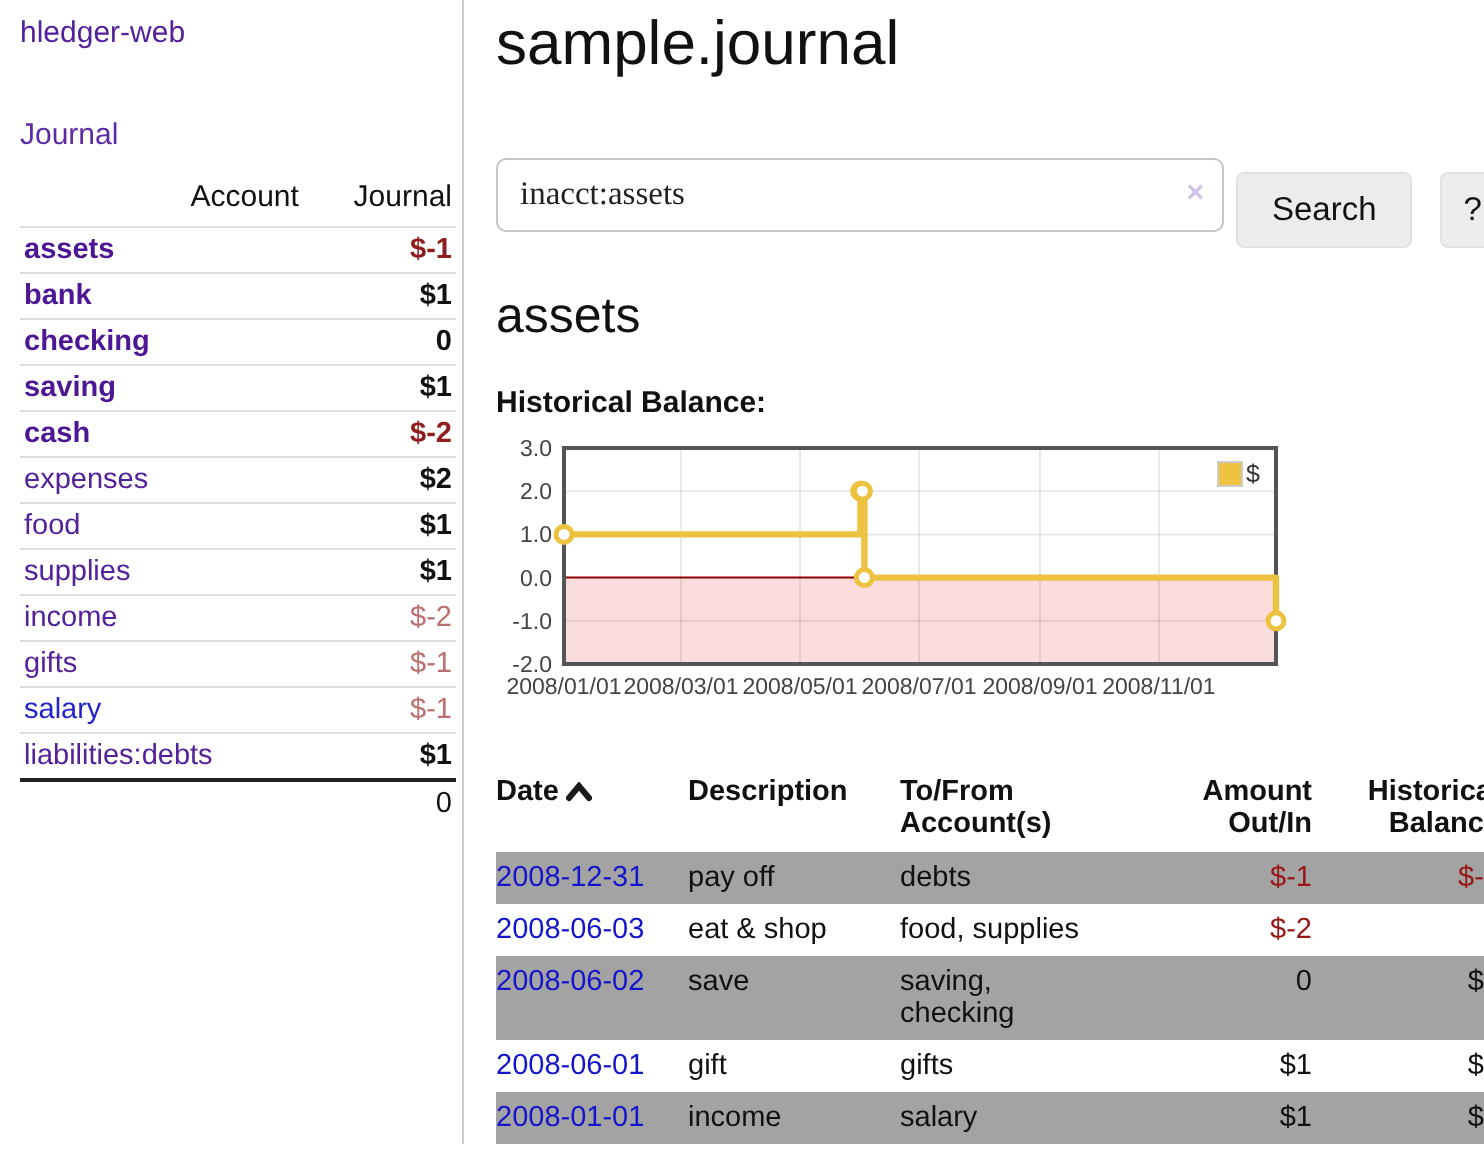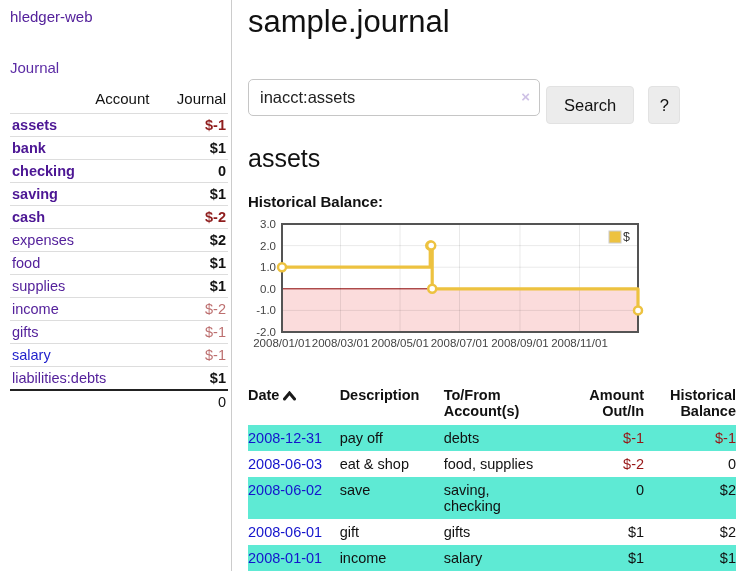--- a/index.html
+++ b/index.html
@@ -22,35 +22,35 @@
   .bal.neg-strong{font-weight:bold;color:#8f1d1d;}
   .bal.neg-dim{color:#bd6f6f;}
   table.acct tr.total td{border-top:2px solid #222;color:#111;font-weight:400;}
   .ind-0{padding-left:4px;}.ind-1{padding-left:13px;}.ind-2{padding-left:22px;}
 
   
   .main{flex:1;padding:2px 6px 0 16px;box-sizing:border-box;}
   h1.title{font-size:31px;font-weight:500;margin:2px 0 30px 0;letter-spacing:0;}
   .searchrow{display:flex;align-items:center;margin-bottom:20px;}
   .searchbox{position:relative;}
-  .searchbox input{width:292px;height:37px;box-sizing:border-box;border:1px solid #c6c6c6;border-radius:5px;padding:0 30px 0 11px;font-size:16.5px;font-family:Liberation Sans, sans-serif;color:#222;outline:none;}
+  .searchbox input{width:364px;height:37px;box-sizing:border-box;border:1px solid #c6c6c6;border-radius:5px;padding:0 30px 0 11px;font-size:16.5px;font-family:Liberation Serif, serif;color:#222;outline:none;}
   .clear-x{position:absolute;right:10px;top:9px;color:#cfc2e6;font-weight:bold;font-size:15px;cursor:pointer;}
   .btn{background:#ececec;border:1px solid #e2e2e2;border-radius:4px;font-size:16.5px;font-family:"Liberation Sans",sans-serif;color:#111;height:38px;cursor:pointer;margin-top:16px;}
   .btn.search{margin-left:6px;padding:0 17px;}
   .btn.help{margin-left:14px;width:32px;padding:0;}
   h2.acct-head{font-size:25px;font-weight:500;margin:0 0 20px 0;}
   .chart-label{font-size:15px;font-weight:bold;margin:0 0 8px 0;}
   .chart-wrap{margin:0 0 14px 0;}
 
   
   table.reg{border-collapse:collapse;font-size:14.5px;margin-top:4px;}
   table.reg th{font-weight:bold;text-align:left;vertical-align:top;padding:4px 0 6px 0;}
   table.reg th.num, table.reg td.num{text-align:right;}
   table.reg td{vertical-align:top;padding:5px 0;}
-  table.reg tr.stripe td{background:#5eead4;}
+  table.reg tr.stripe td{background:#a3a3a3;}
   td.c-date{width:96px;}
   th.c-desc, td.c-desc{width:106px;}
   th.c-accts, td.c-accts{width:130px;white-space:pre-line;}
   th.c-amt, td.c-amt{width:76px;}
   th.c-bal, td.c-bal{width:94px;}
   td.c-date a{color:#1414cc;text-decoration:none;}
   td.neg{color:#971616;}
   .sorticon{display:inline-block;vertical-align:-1px;margin-left:4px;}
 </style>
 </head>

